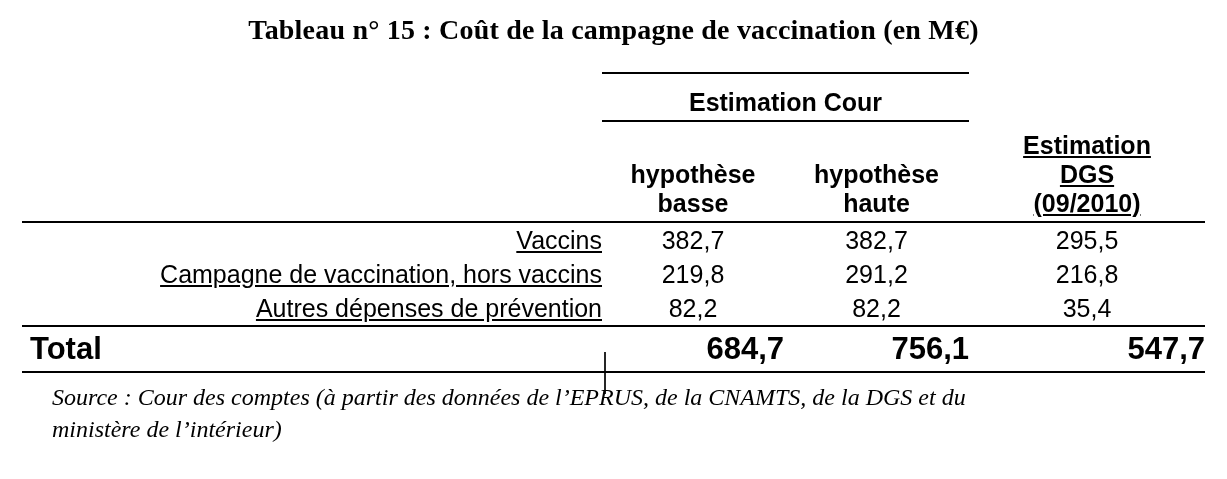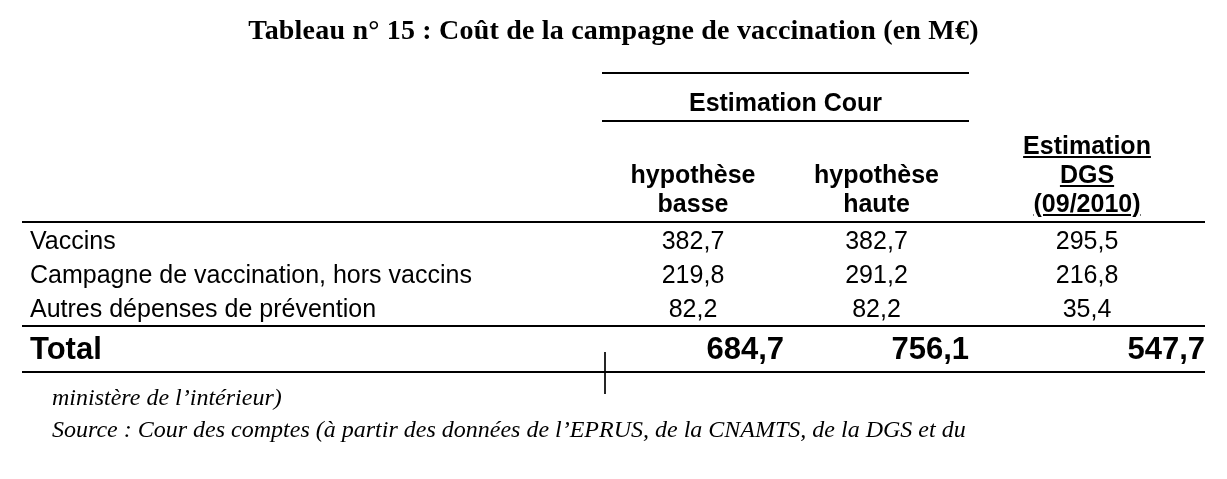--- a/index.html
+++ b/index.html
@@ -99,22 +99,23 @@
     border-bottom: 2px solid #000;
     padding: 0;
   }
 
   .data-row td {
     font-size: 25px;
     line-height: 1.12;
     padding: 3px 0 3px 0;
   }
   .data-row td.label {
-    text-align: left;
+    text-align: right;
     padding-left: 8px;
+    text-decoration: underline;
   }
   .data-row td.num {
     text-align: center;
   }
 
   .total-row td {
     font-size: 31px;
     font-weight: bold;
     line-height: 1.12;
     border-top: 2px solid #000;
@@ -231,17 +232,17 @@
         <tr class="bottom-rule">
           <td colspan="4"></td>
         </tr>
       </tbody>
     </table>
   </div>
 
   <div class="tick"></div>
 
   <div class="source">
+    <div>Source : Cour des comptes (à partir des données de l’EPRUS, de la CNAMTS, de la DGS et du</div>
     <div>ministère de l’intérieur)</div>
-    <div>Source : Cour des comptes (à partir des données de l’EPRUS, de la CNAMTS, de la DGS et du</div>
   </div>
 
 </div>
 
 </body></html>

